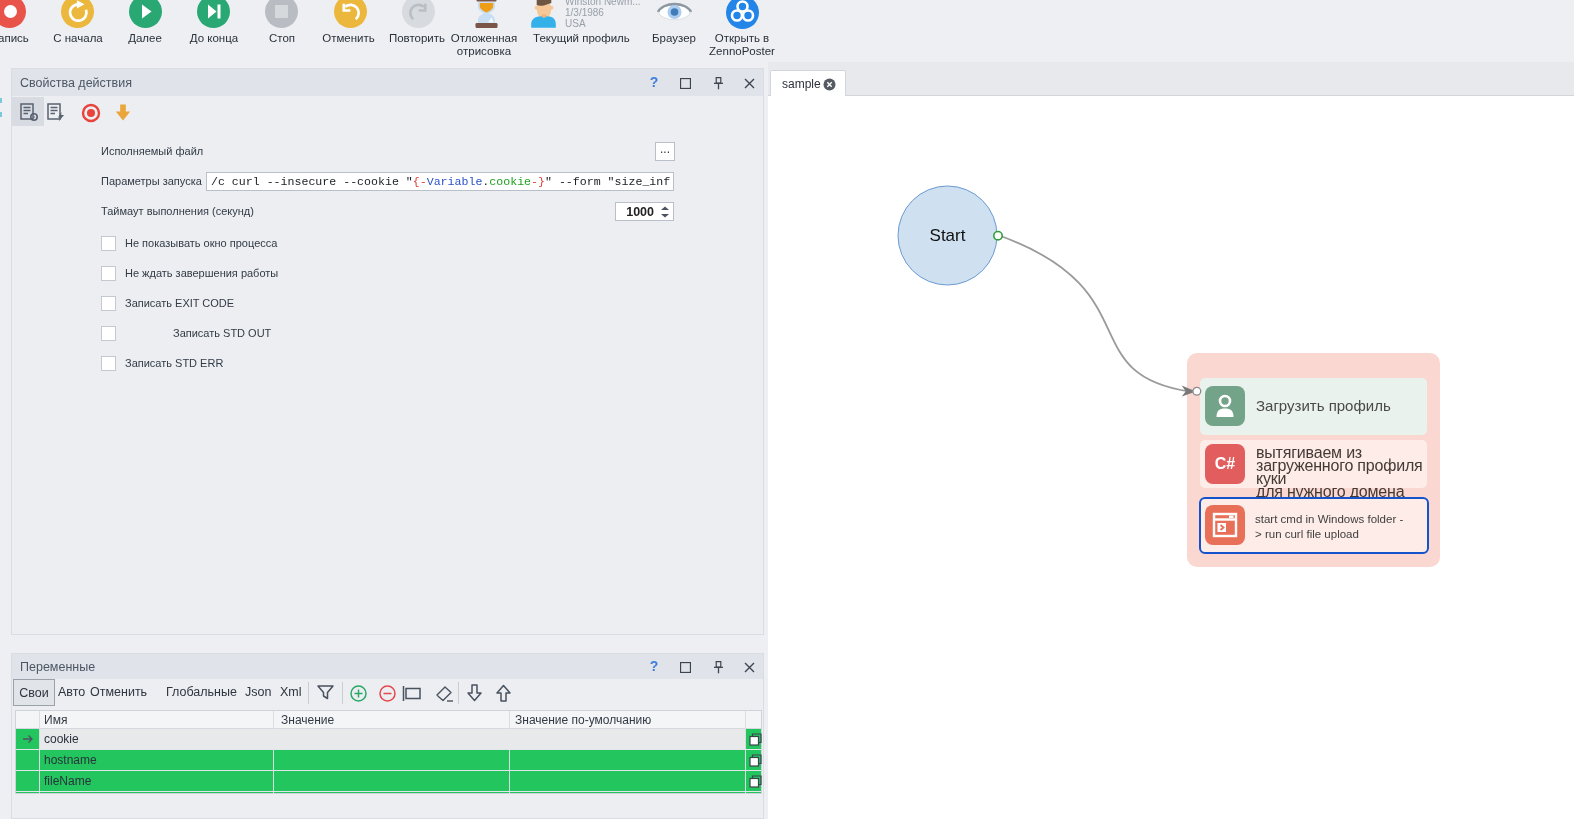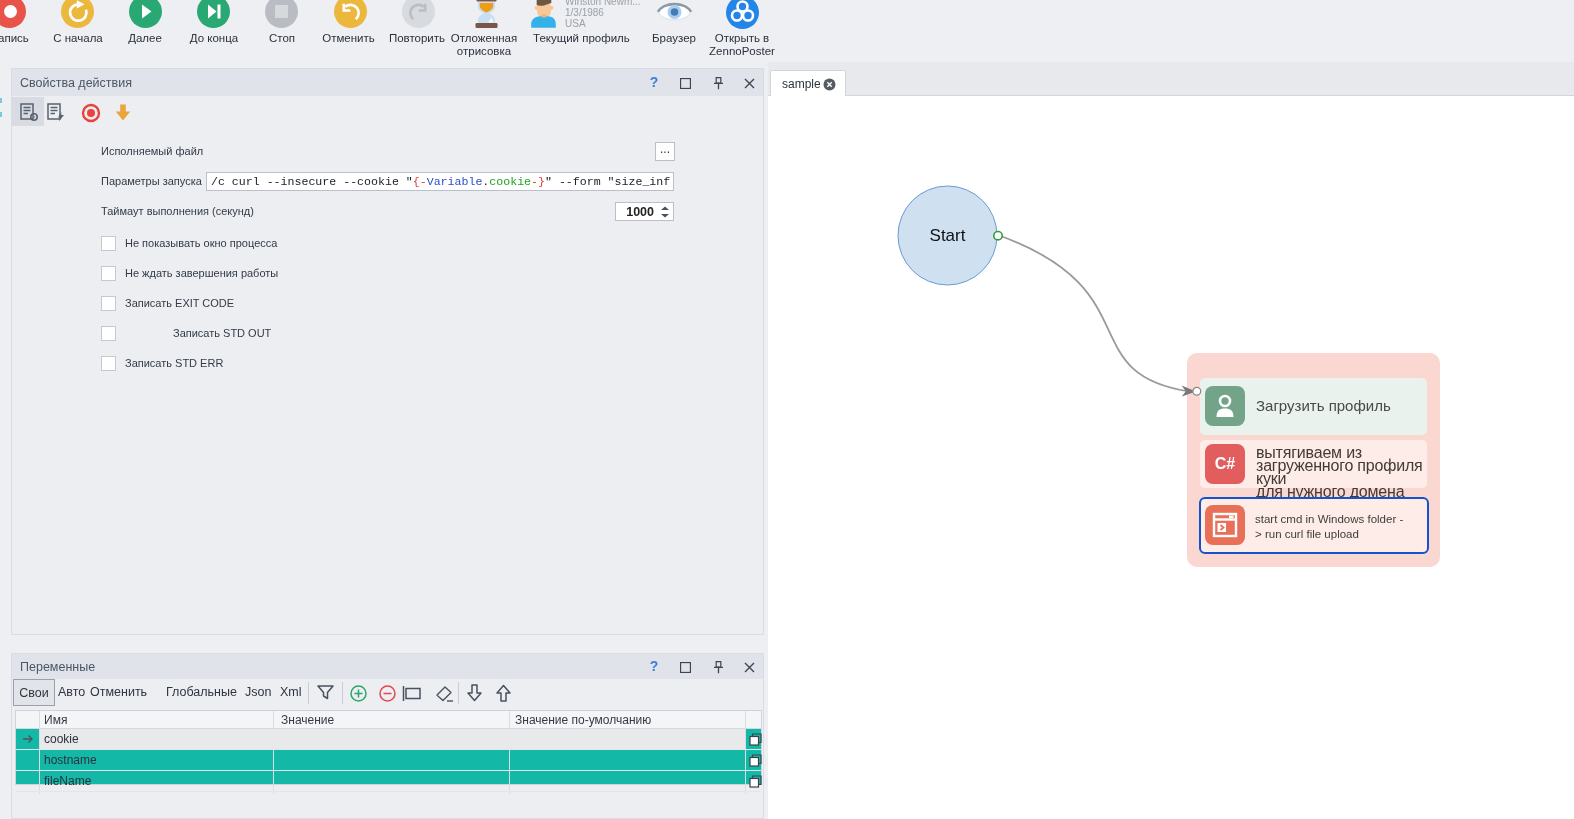--- a/index.html
+++ b/index.html
@@ -213,21 +213,21 @@
     </svg>
     <div class="sep" style="left:446px;"></div>
     <svg class="abs" style="left:454px;top:5px;" width="17" height="18" viewBox="0 0 17 18">
       <path d="M6 1 H11 V9 H15 L8.5 16.5 L2 9 H6 Z" fill="none" stroke="#49525f" stroke-width="1.5" stroke-linejoin="round"></path>
     </svg>
     <svg class="abs" style="left:483px;top:5px;" width="17" height="18" viewBox="0 0 17 18">
       <path d="M6 17 H11 V9 H15 L8.5 1.5 L2 9 H6 Z" fill="none" stroke="#49525f" stroke-width="1.5" stroke-linejoin="round"></path>
     </svg>
   </div>
 
-  <div class="abs" style="left:3px;top:56px;width:747px;height:75px;background:#14b8a6;border:1px solid #cfd3d9;box-sizing:border-box;">
+  <div class="abs" style="left:3px;top:56px;width:747px;height:84px;background:#22c55e;border:1px solid #cfd3d9;box-sizing:border-box;">
 
     <div class="abs" style="left:0;top:0;width:745px;height:17px;background:#f4f5f7;border-bottom:1px solid #d5d8de;"></div>
     <div class="th" style="left:28px;">Имя</div>
     <div class="th" style="left:265px;">Значение</div>
     <div class="th" style="left:499px;">Значение по-умолчанию</div>
 
     <div class="abs" style="left:23px;top:0;width:1px;height:83px;background:#dadde2;"></div>
     <div class="abs" style="left:257px;top:0;width:1px;height:83px;background:#dadde2;"></div>
     <div class="abs" style="left:493px;top:0;width:1px;height:83px;background:#dadde2;"></div>
     <div class="abs" style="left:729px;top:0;width:1px;height:83px;background:#dadde2;"></div>

